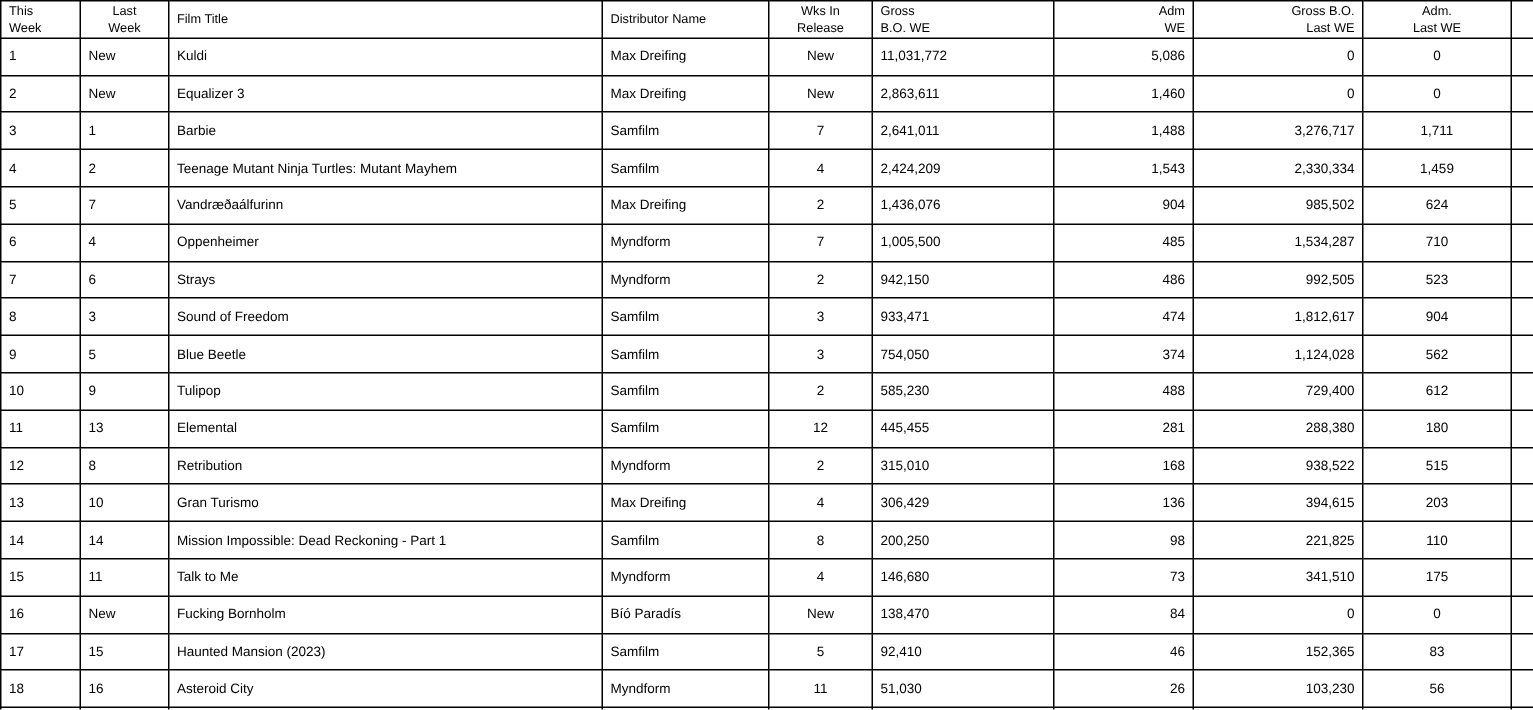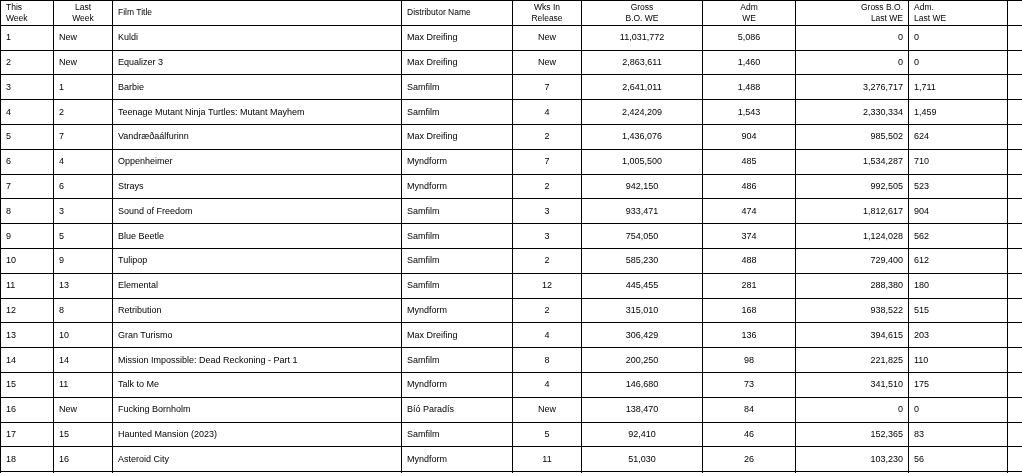--- a/index.html
+++ b/index.html
@@ -37,24 +37,24 @@
     text-align: center;
     line-height: 9.5px;
     height: 25px;
     padding: 1px 3px;
   }
   .c-this-week   { width: 42px;  text-align: left; }
   .c-last-week   { width: 48px;  }
   .c-title       { width: 278px; text-align: left; }
   .c-distributor { width: 100px; text-align: left; }
   .c-wks         { width: 58px;  text-align: center; margin-top: 36px; }
-  .c-gross-we    { width: 110px; text-align: center; }
-  .c-adm-we      { width: 82px;  text-align: center; }
+  .c-gross-we    { width: 110px; text-align: left; }
+  .c-adm-we      { width: 82px;  text-align: right; }
   .c-gross-last  { width: 102px; text-align: right; }
-  .c-adm-last    { width: 88px;  text-align: left; }
+  .c-adm-last    { width: 88px;  text-align: center; }
   .c-diff        { width: 58px;  text-align: center; }
 
   tfoot td {
     border: none;
     font-weight: bold;
     font-size: 9px;
     height: 22px;
   }
   tfoot td.total-label {
     text-align: right;

